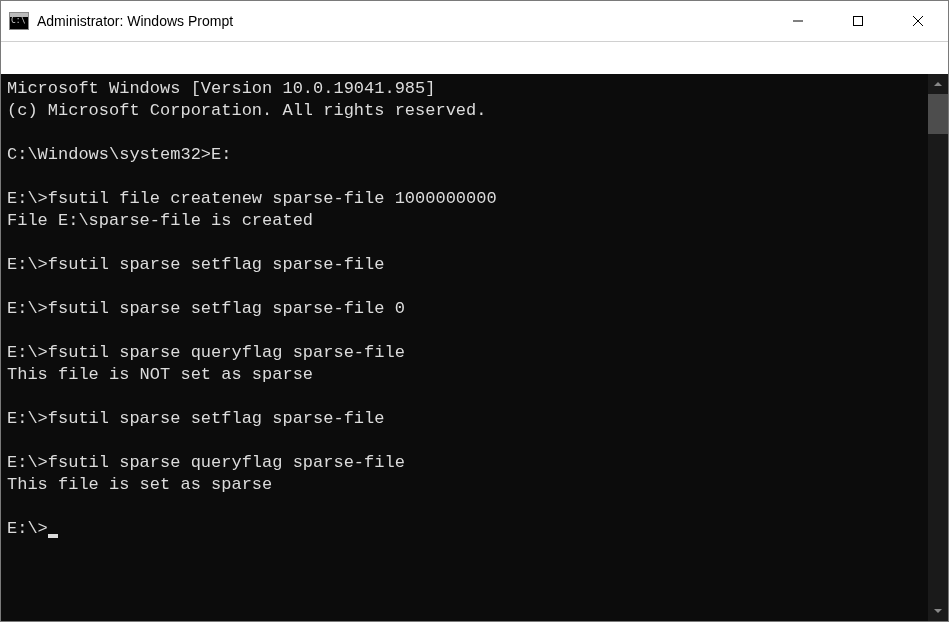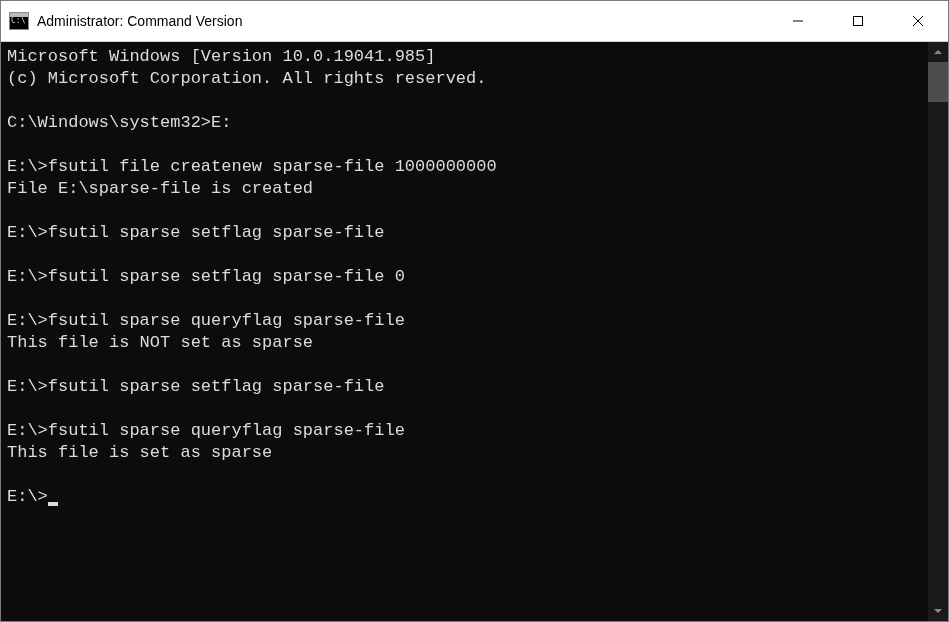--- a/index.html
+++ b/index.html
@@ -80,20 +80,21 @@
     }
     .window-btn svg {
       width: 12px;
       height: 12px;
     }
     .terminal-container {
       flex: 1;
       display: flex;
       background: #0c0c0c;
       overflow: hidden;
+      margin-top: 32px;
     }
     .terminal {
       flex: 1;
       background: #0c0c0c;
       color: #dcdcdc;
       font-family: Consolas, "Courier New", monospace;
       font-size: 17px;
       line-height: 22px;
       padding: 4px 6px;
       white-space: pre;
@@ -146,21 +147,21 @@
     }
   </style>
 </head>
 <body>
 
 <div class="window">
   <div class="titlebar">
     <div class="titlebar-icon">
       <div class="cmd-icon"><div class="cmd-icon-top"></div>C:\</div>
     </div>
-    <div class="title-text">Administrator: Command Version</div>
+    <div class="title-text">Administrator: Windows Prompt</div>
     <div class="window-controls">
       <div class="window-btn">
         <svg viewBox="0 0 12 12">
             <line x1="1" y1="6" x2="11" y2="6" stroke="#000" stroke-width="1"></line>
           </svg>
       </div>
       <div class="window-btn">
         <svg viewBox="0 0 12 12">
             <rect x="1.5" y="1.5" width="9" height="9" stroke="#000" stroke-width="1" fill="none"></rect>
           </svg>

